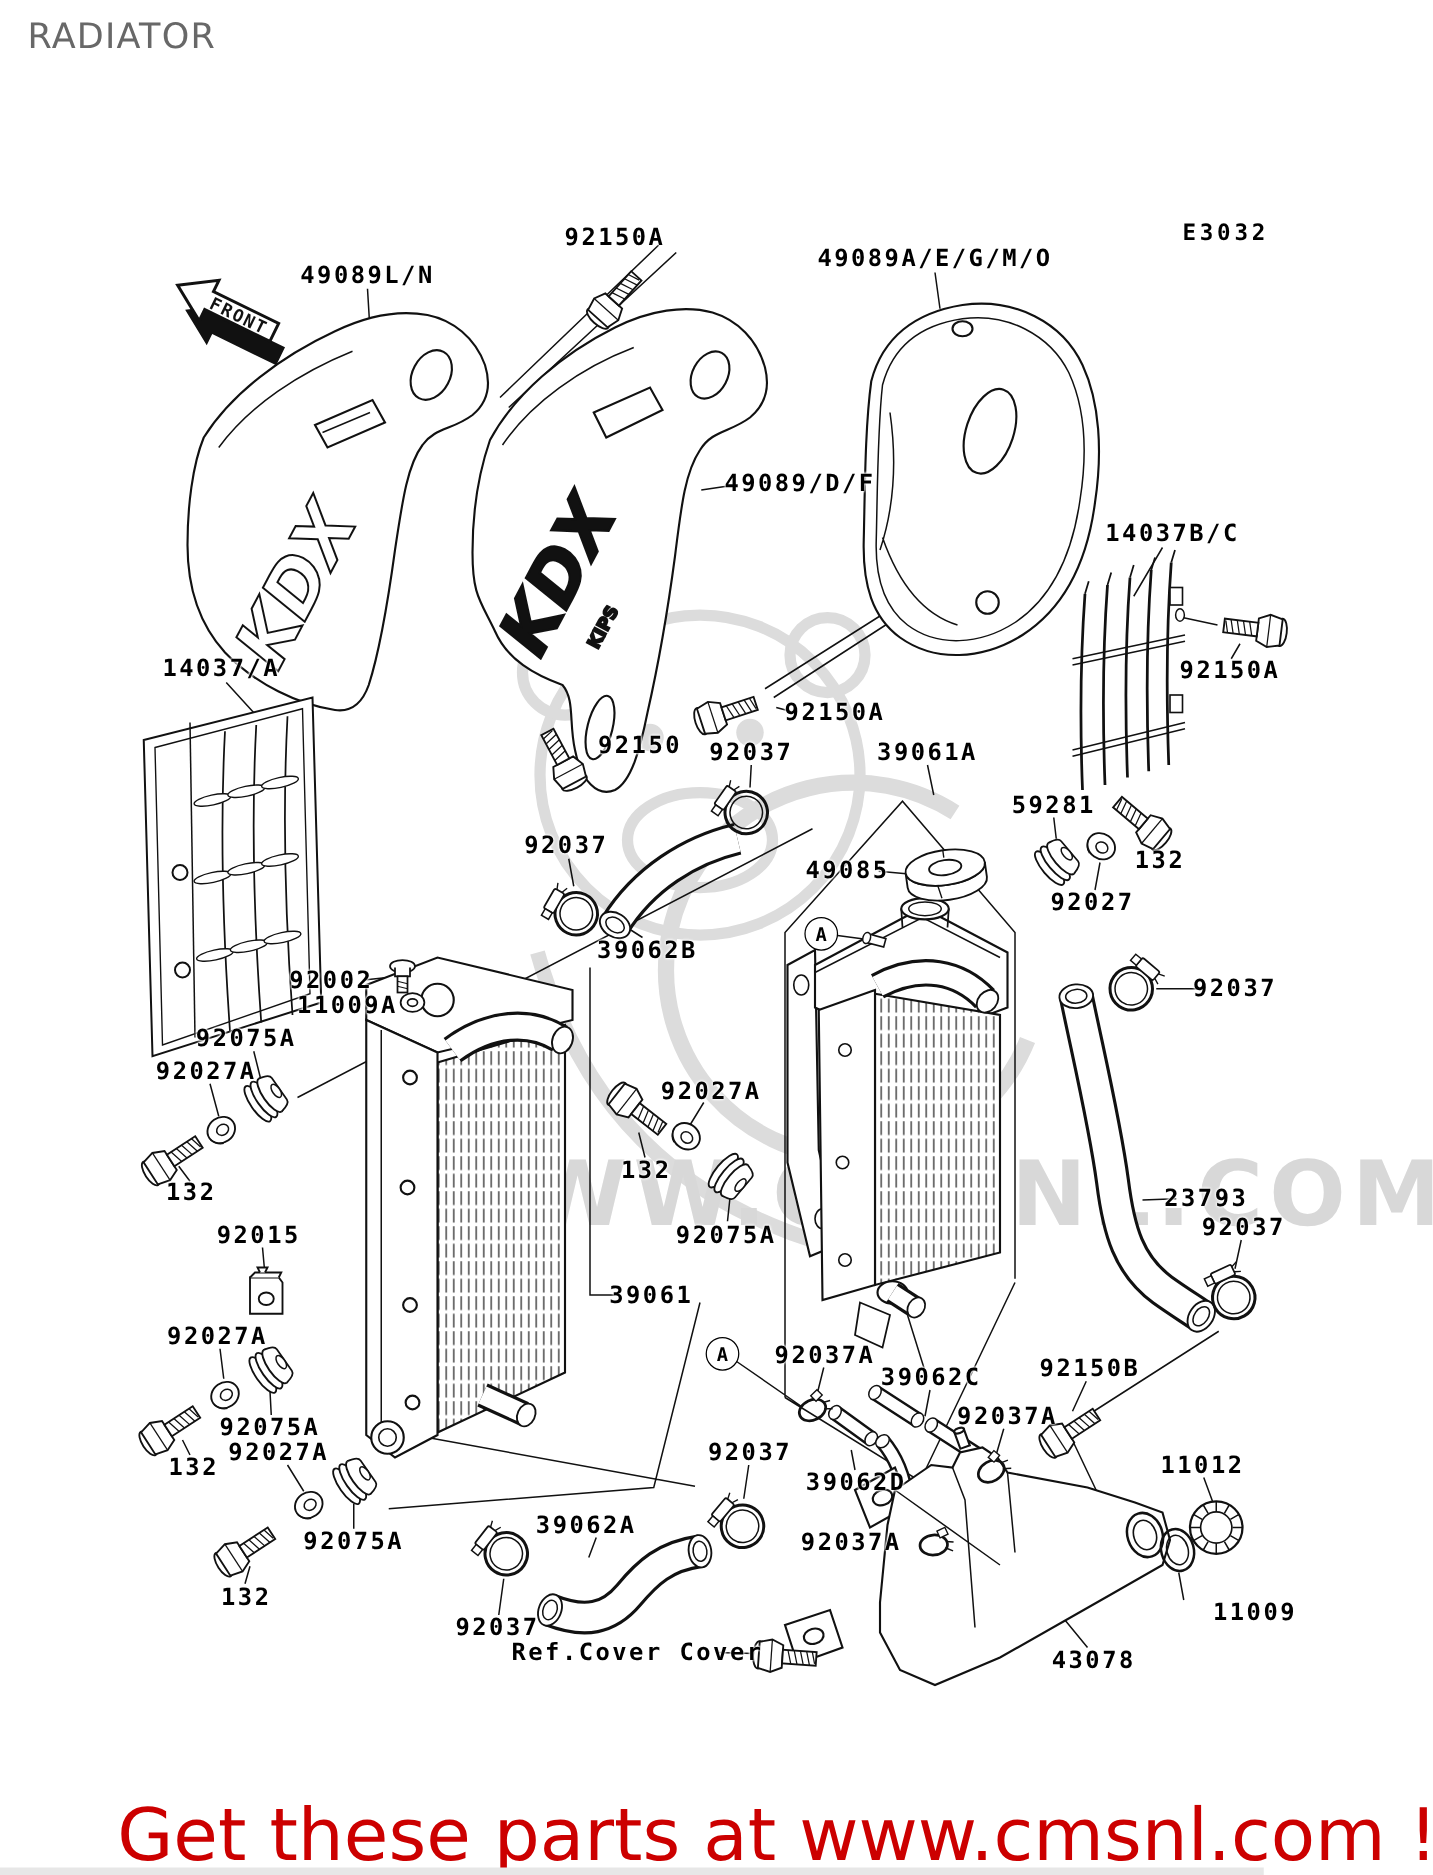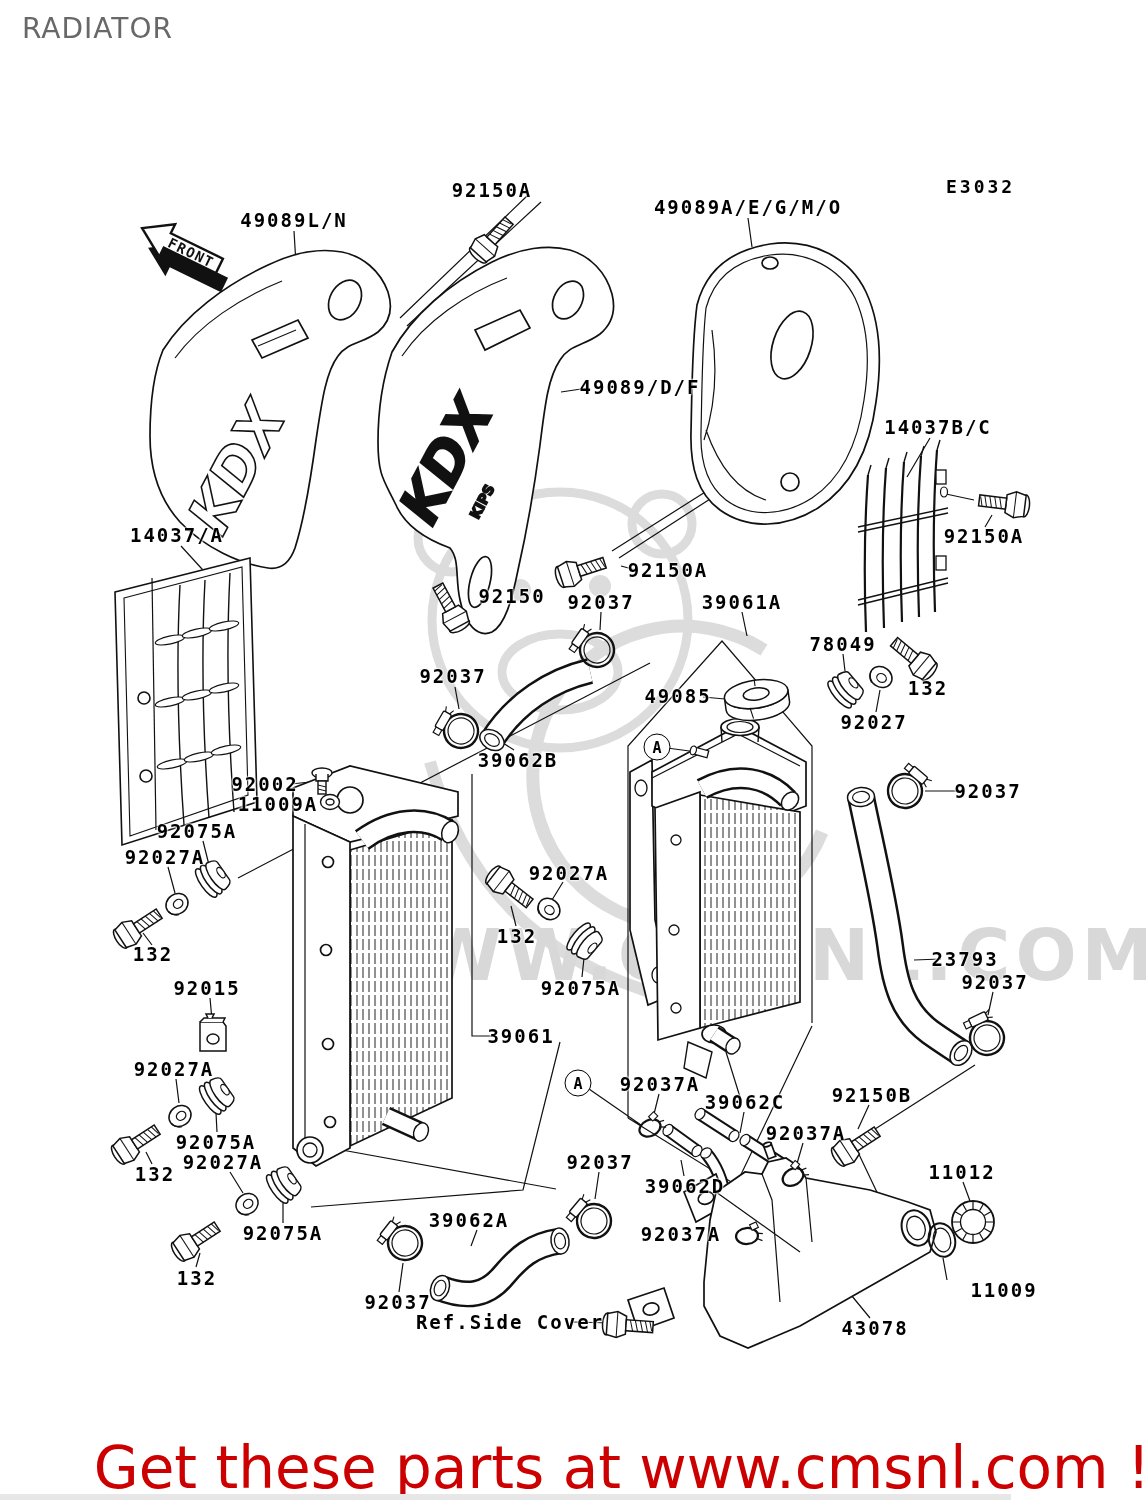--- a/index.html
+++ b/index.html
@@ -392,21 +392,21 @@
       <div class="part-label" style="left: 294px; top: 220px;">49089L/N</div>
       <div class="part-label" style="left: 748px; top: 207px;">49089A/E/G/M/O</div>
       <div class="part-label" style="left: 640px; top: 387px;">49089/D/F</div>
       <div class="part-label" style="left: 938px; top: 427px;">14037B/C</div>
       <div class="part-label" style="left: 177px; top: 535px;">14037/A</div>
       <div class="part-label" style="left: 984px; top: 536px;">92150A</div>
       <div class="part-label" style="left: 668px; top: 570px;">92150A</div>
       <div class="part-label" style="left: 512px; top: 596px;">92150</div>
       <div class="part-label" style="left: 601px; top: 602px;">92037</div>
       <div class="part-label" style="left: 742px; top: 602px;">39061A</div>
-      <div class="part-label" style="left: 843px; top: 644px;">78049</div>
+      <div class="part-label" style="left: 843px; top: 644px;">59281</div>
       <div class="part-label" style="left: 453px; top: 676px;">92037</div>
       <div class="part-label" style="left: 928px; top: 688px;">132</div>
       <div class="part-label" style="left: 678px; top: 696px;">49085</div>
       <div class="part-label" style="left: 874px; top: 722px;">92027</div>
       <div class="part-label circled" style="left: 657px; top: 747px;">A</div>
       <div class="part-label" style="left: 518px; top: 760px;">39062B</div>
       <div class="part-label" style="left: 265px; top: 784px;">92002</div>
       <div class="part-label" style="left: 988px; top: 791px;">92037</div>
       <div class="part-label" style="left: 278px; top: 804px;">11009A</div>
       <div class="part-label" style="left: 197px; top: 831px;">92075A</div>
@@ -430,19 +430,19 @@
       <div class="part-label" style="left: 600px; top: 1162px;">92037</div>
       <div class="part-label" style="left: 962px; top: 1172px;">11012</div>
       <div class="part-label" style="left: 155px; top: 1174px;">132</div>
       <div class="part-label" style="left: 685px; top: 1186px;">39062D</div>
       <div class="part-label" style="left: 469px; top: 1220px;">39062A</div>
       <div class="part-label" style="left: 283px; top: 1233px;">92075A</div>
       <div class="part-label" style="left: 681px; top: 1234px;">92037A</div>
       <div class="part-label" style="left: 197px; top: 1278px;">132</div>
       <div class="part-label" style="left: 1004px; top: 1290px;">11009</div>
       <div class="part-label" style="left: 398px; top: 1302px;">92037</div>
-      <div class="part-label" style="left: 510px; top: 1322px;">Ref.Side Cover</div>
+      <div class="part-label" style="left: 510px; top: 1322px;">Ref.Cover Cover</div>
       <div class="part-label" style="left: 875px; top: 1328px;">43078</div>
     </div>
 
   <div id="footer-text">Get these parts at www.cmsnl.com !</div>
   <div id="page-bottom-edge"></div>
 </div>
 
 </body></html>

